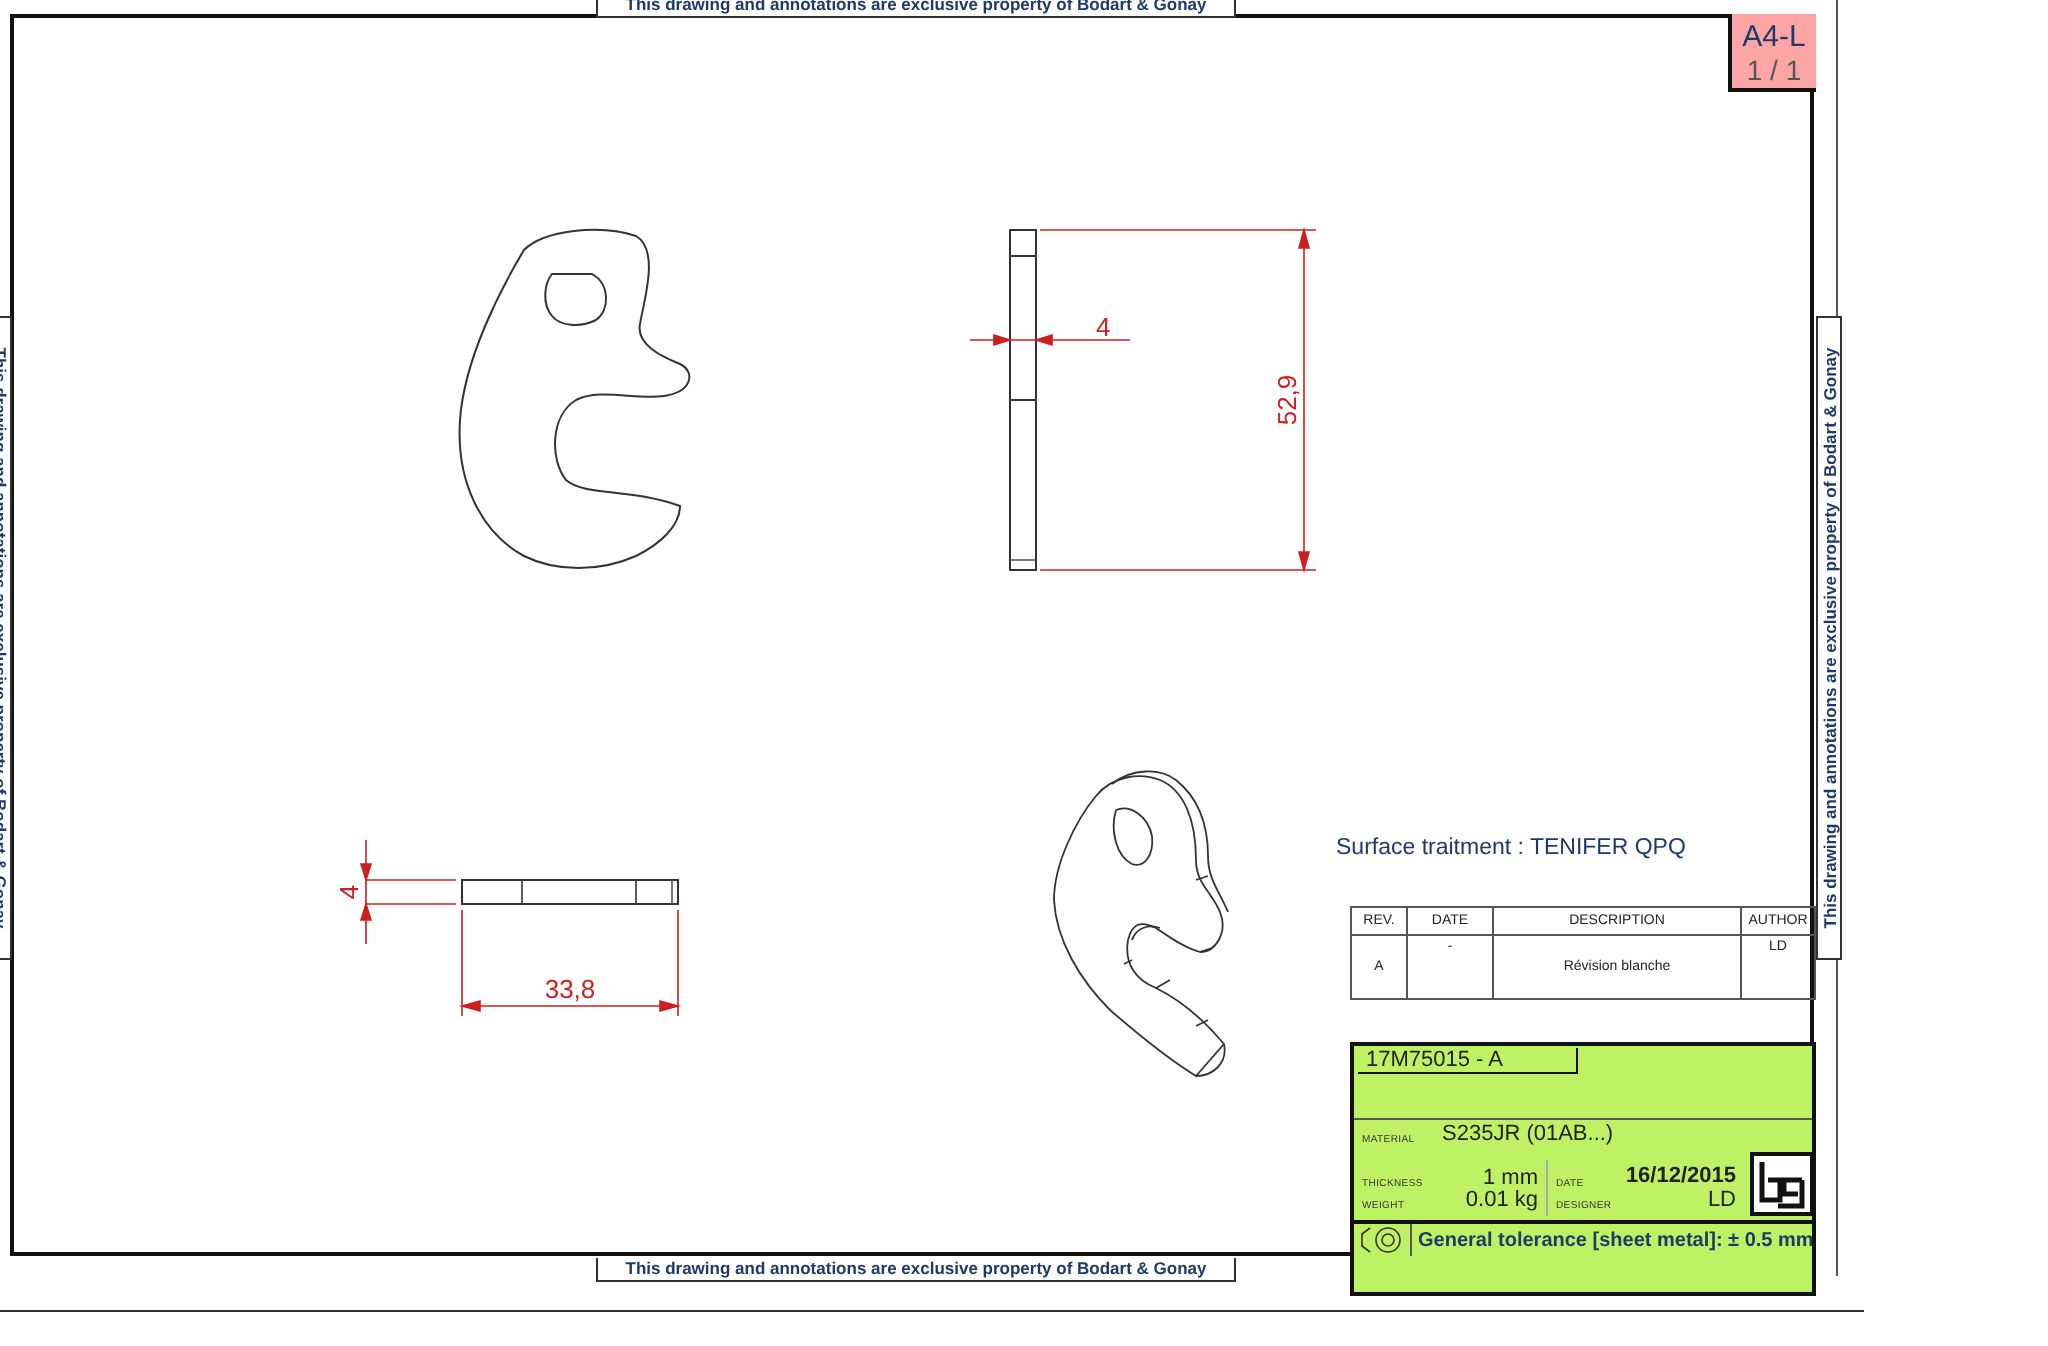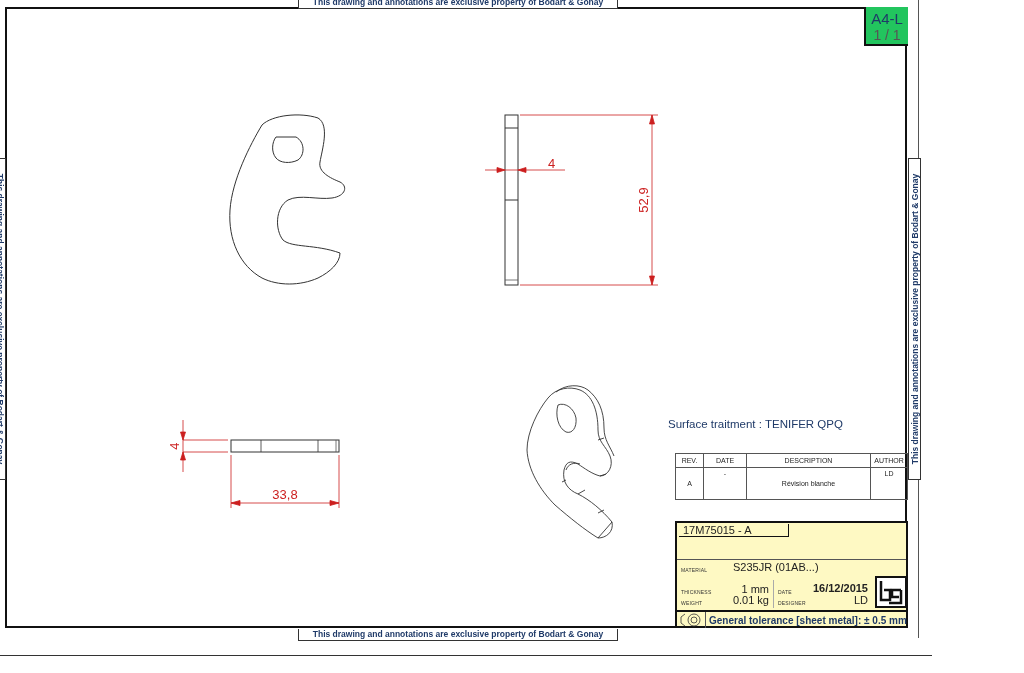--- a/index.html
+++ b/index.html
@@ -3,31 +3,31 @@
   <meta charset="utf-8">
   <style>
     html, body { margin:0; padding:0; background:#ffffff; }
     body { width:1024px; height:673px; position:relative; overflow:hidden; font-family:"Liberation Sans", sans-serif; }
     .abs { position:absolute; }
     .sheet-outer { position:absolute; left:0; top:-2px; width:918px; height:640px; border-right:1px solid #555; }
     .frame { position:absolute; left:5px; top:7px; width:902px; height:621px; border:2px solid #111; box-sizing:border-box; }
     .prop-h { position:absolute; height:11px; border:1px solid #333; border-top:none; font-size:8.5px; font-weight:bold; color:#1f3a68; text-align:center; line-height:10px; white-space:nowrap; background:#fff; }
     .prop-v { position:absolute; width:11px; border:1px solid #333; font-size:8.5px; font-weight:bold; color:#1f3a68; background:#fff; }
     .prop-v span { position:absolute; left:50%; top:50%; white-space:nowrap; line-height:10px; }
-    .sheet-size { position:absolute; left:864px; top:7px; width:44px; height:39px; border:2px solid #111; border-top:none; border-right:none; box-sizing:border-box; text-align:center; color:#1f3a68; background:#22c55e; }
+    .sheet-size { position:absolute; left:864px; top:7px; width:44px; height:39px; border:2px solid #111; border-top:none; border-right:none; box-sizing:border-box; text-align:center; color:#1f3a68; background:#fca5a5; }
     .sheet-size .sz { font-size:15px; line-height:20px; margin-top:2px; }
     .sheet-size .pg { font-size:14px; color:#555; line-height:12px; }
     .surface { position:absolute; left:668px; top:418px; font-size:11.5px; color:#1f3a68; white-space:nowrap; }
     .rev-table { position:absolute; left:675px; top:453px; width:233px; border-collapse:collapse; font-size:7px; color:#222; }
     .rev-table td { border:1px solid #555; text-align:center; padding:0; }
-    .title-block { position:absolute; left:675px; top:521px; width:233px; height:107px; border:2px solid #111; box-sizing:border-box; background:#fef9c3; }
+    .title-block { position:absolute; left:675px; top:521px; width:233px; height:127px; border:2px solid #111; box-sizing:border-box; background:#bef264; }
     .tb-id { position:absolute; left:2px; top:1px; width:110px; height:13px; border:1px solid #111; border-top:none; border-left:none; font-size:11px; color:#222; line-height:13px; padding-left:4px; box-sizing:border-box; }
     .tb-hline { position:absolute; left:0; width:100%; height:0; border-top:1px solid #555; }
     .tb-small { font-size:5px; color:#333; text-transform:uppercase; letter-spacing:0.2px; position:absolute; }
-    .tb-val { font-size:11px; color:#222; position:absolute; white-space:nowrap;margin-left:12px; }
+    .tb-val { font-size:11px; color:#222; position:absolute; white-space:nowrap; }
     .logo { position:absolute; left:198px; top:53px; width:32px; height:32px; border:2px solid #111; box-sizing:border-box; background:#fff; }
     .tol { position:absolute; left:0; top:87px; width:100%; height:18px; border-top:2px solid #111; box-sizing:border-box; }
     .tol-icon { position:absolute; left:0; top:0; width:28px; height:16px; border-right:1px solid #555; }
     .tol-text { position:absolute; left:32px; top:3px; font-size:10px; font-weight:bold; color:#1f3a68; white-space:nowrap; }
     .dim-text { fill:#cc1f1f; font-family:"Liberation Sans", sans-serif; }
     .bottom-line { position:absolute; left:0; top:655px; width:932px; height:0; border-top:1px solid #333; }
   </style>
 </head>
 <body>
 

